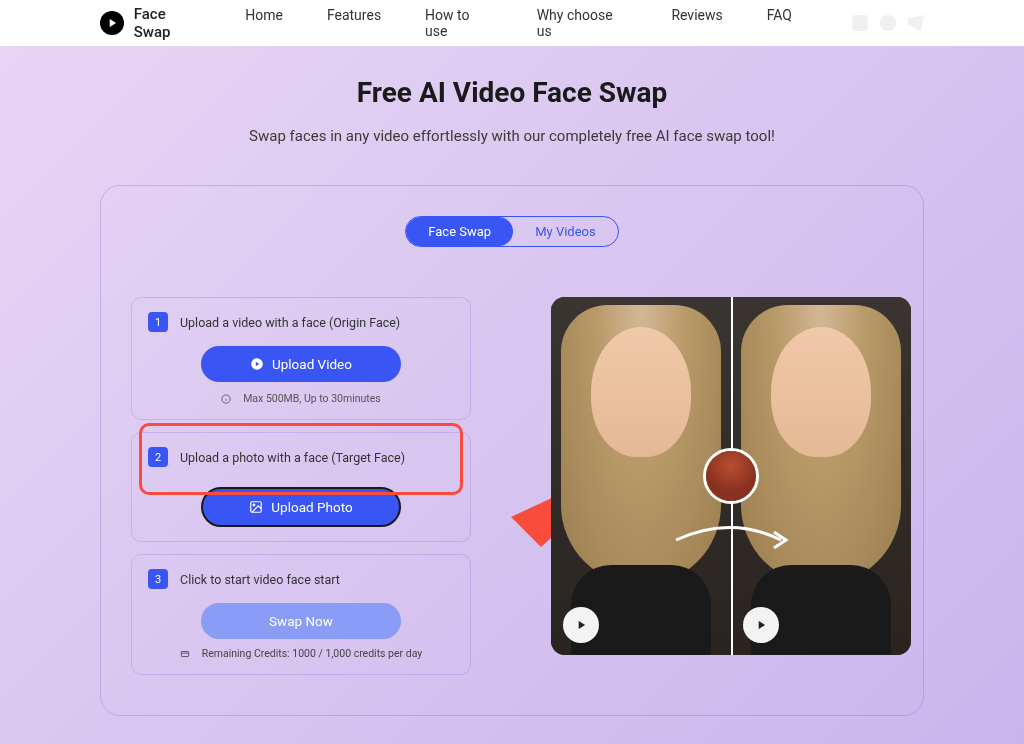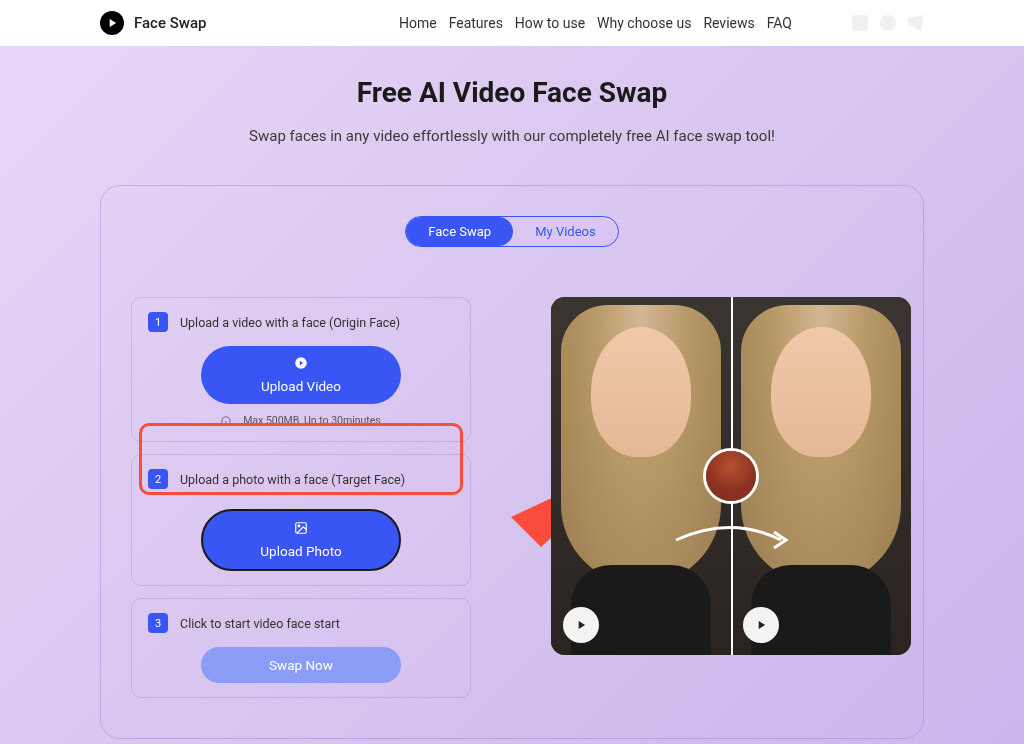--- a/index.html
+++ b/index.html
@@ -1,39 +1,39 @@
 <!DOCTYPE html>
 <html><head>
   <meta charset="utf-8">
   <style>
     * { margin: 0; padding: 0; box-sizing: border-box; font-family: -apple-system, BlinkMacSystemFont, 'Segoe UI', Roboto, sans-serif; }
     body { width: 1024px; height: 744px; overflow: hidden; }
     .header { background: #fff; height: 46px; display: flex; align-items: center; padding: 0 100px; gap: 40px; }
     .logo-section { display: flex; align-items: center; gap: 10px; }
     .logo-icon { width: 24px; height: 24px; border-radius: 50%; background: #000; display: flex; align-items: center; justify-content: center; color: #fff; font-size: 14px; }
     .logo-text { font-weight: 500; font-size: 15px; color: #222; }
-    .nav { display: flex; gap: 12px; margin-left: auto; }
+    .nav { display: flex; gap: 44px; margin-left: auto; }
     .nav-item { font-size: 14px; color: #333; cursor: pointer; }
     .social { display: flex; gap: 12px; margin-left: 20px; }
     .social-icon { width: 16px; height: 16px; opacity: 0.15; }
     .hero { background: linear-gradient(135deg, #e8d5f5 0%, #d8c5f0 50%, #c9b5ec 100%); min-height: 698px; padding: 30px 100px 40px; }
     .title { text-align: center; font-size: 28px; font-weight: 700; color: #1a1a1a; margin-bottom: 18px; }
     .subtitle { text-align: center; font-size: 15px; color: #3a3a3a; margin-bottom: 40px; }
     .card { border: 1px solid rgba(100,80,200,0.25); border-radius: 20px; padding: 30px 30px 40px; position: relative; }
     .tabs { display: flex; justify-content: center; margin-bottom: 50px; }
     .tab-group { border: 1px solid #3955f3; border-radius: 999px; display: flex; overflow: hidden; }
     .tab { padding: 7px 22px; font-size: 13px; cursor: pointer; color: #3955f3; background: transparent; }
     .tab.active { background: #3955f3; color: #fff; border-radius: 999px; }
     .main-content { display: flex; gap: 80px; align-items: flex-start; }
     .steps { flex: 0 0 340px; display: flex; flex-direction: column; gap: 12px; position: relative; }
     .step { border: 1px solid rgba(100,80,200,0.2); border-radius: 10px; padding: 14px 16px; }
     .step-head { display: flex; align-items: center; gap: 12px; margin-bottom: 14px; }
     .step-num { width: 20px; height: 20px; background: #3955f3; color: #fff; font-size: 11px; display: flex; align-items: center; justify-content: center; border-radius: 4px; }
     .step-text { font-size: 12.5px; color: #333; }
-    .btn-primary { background: #3955f3; color: #fff; border: none; border-radius: 999px; padding: 10px 30px; font-size: 13.5px; cursor: pointer; display: flex; align-items: center; justify-content: center; gap: 8px; margin: 0 auto; width: 200px; flex-direction: column; }
+    .btn-primary { background: #3955f3; color: #fff; border: none; border-radius: 999px; padding: 10px 30px; font-size: 13.5px; cursor: pointer; display: flex; align-items: center; justify-content: center; gap: 8px; margin: 0 auto; width: 200px; }
     .btn-primary.disabled { background: #8a9cf5; }
     .step-note { font-size: 10.5px; color: #555; text-align: center; margin-top: 10px; display: flex; align-items: center; justify-content: center; gap: 12px; }
     .highlight-box { position: absolute; border: 3px solid #fa4c3c; border-radius: 10px; top: 126px; left: 8px; width: 324px; height: 72px; pointer-events: none; }
     .arrow { position: absolute; left: 330px; top: 160px; pointer-events: none; }
     .preview { flex: 0 0 360px; position: relative; }
     .preview-img { width: 360px; height: 358px; border-radius: 14px; overflow: hidden; position: relative; background: #2a2a2a; }
     .face { position: absolute; top: 0; bottom: 0; width: 50%; background: linear-gradient(180deg, #3a3530 0%, #2a2420 100%); }
     .face.left { left: 0; }
     .face.right { right: 0; }
     .face-shape { position: absolute; left: 50%; transform: translateX(-50%); top: 30px; width: 100px; height: 130px; background: linear-gradient(180deg, #f0c9a8 0%, #e5b895 100%); border-radius: 50% 50% 45% 45%; }
@@ -128,20 +128,27 @@
         </div>
 
         <div class="step">
           <div class="step-head">
             <div class="step-num">3</div>
             <div class="step-text">Click to start video face start</div>
           </div>
           <button class="btn-primary disabled">
             <span>Swap Now</span>
           </button>
+          <div class="step-note credits-text">
+            <svg width="10" height="10" viewBox="0 0 24 24" fill="none" stroke="#444" stroke-width="2">
+                <rect x="3" y="6" width="18" height="12" rx="2"></rect>
+                <line x1="3" y1="10" x2="21" y2="10"></line>
+              </svg>
+            <span>Remaining Credits:  1000 / 1,000 credits per day</span>
+          </div>
         </div>
 
         <div class="highlight-box"></div>
         <svg class="arrow" width="170" height="90">
           <polygon points="150,0 170,20 155,22 80,90 50,60 140,18 130,6" fill="#fa4c3c"></polygon>
         </svg>
       </div>
 
       <div class="preview">
         <div class="preview-img">

